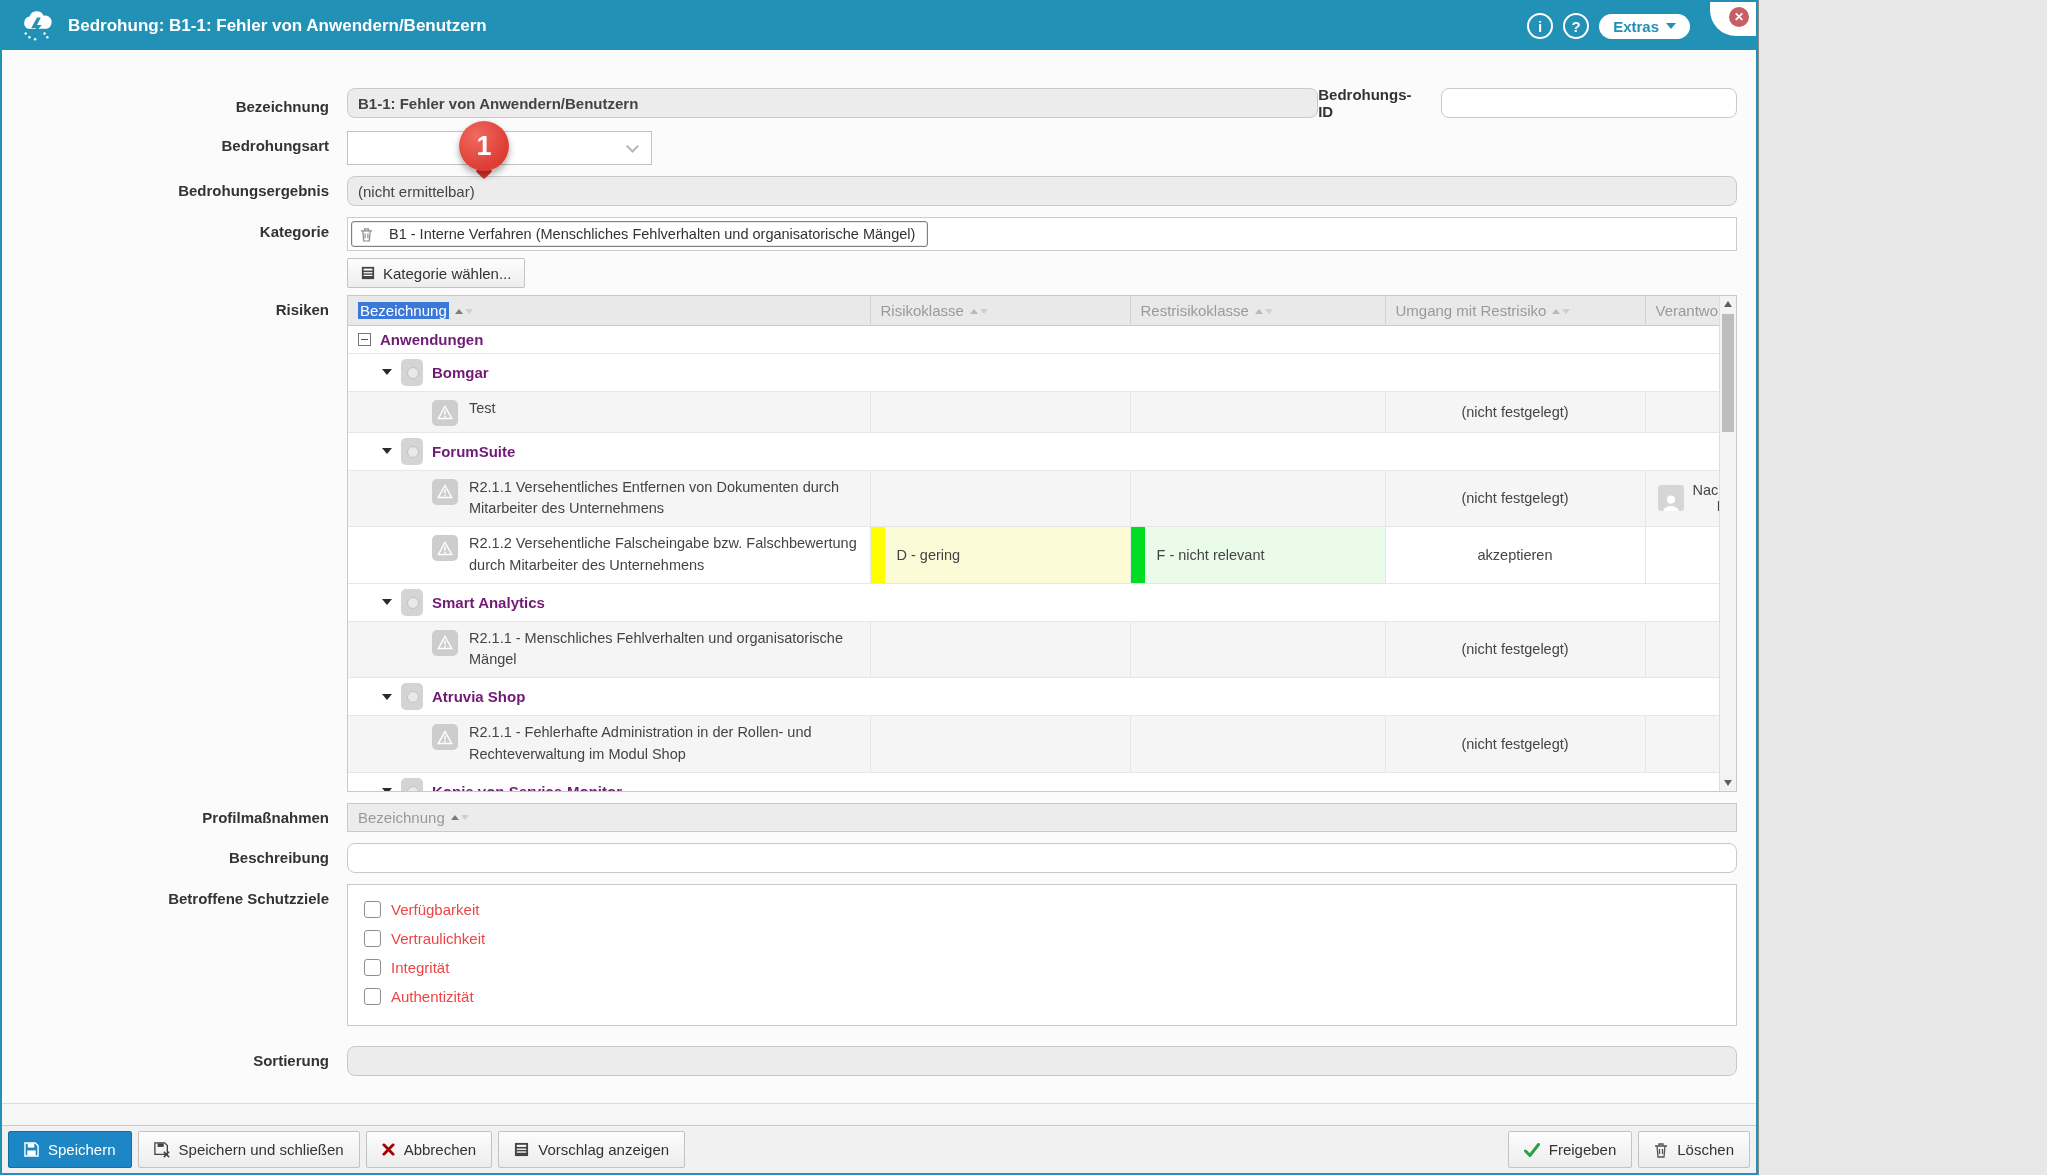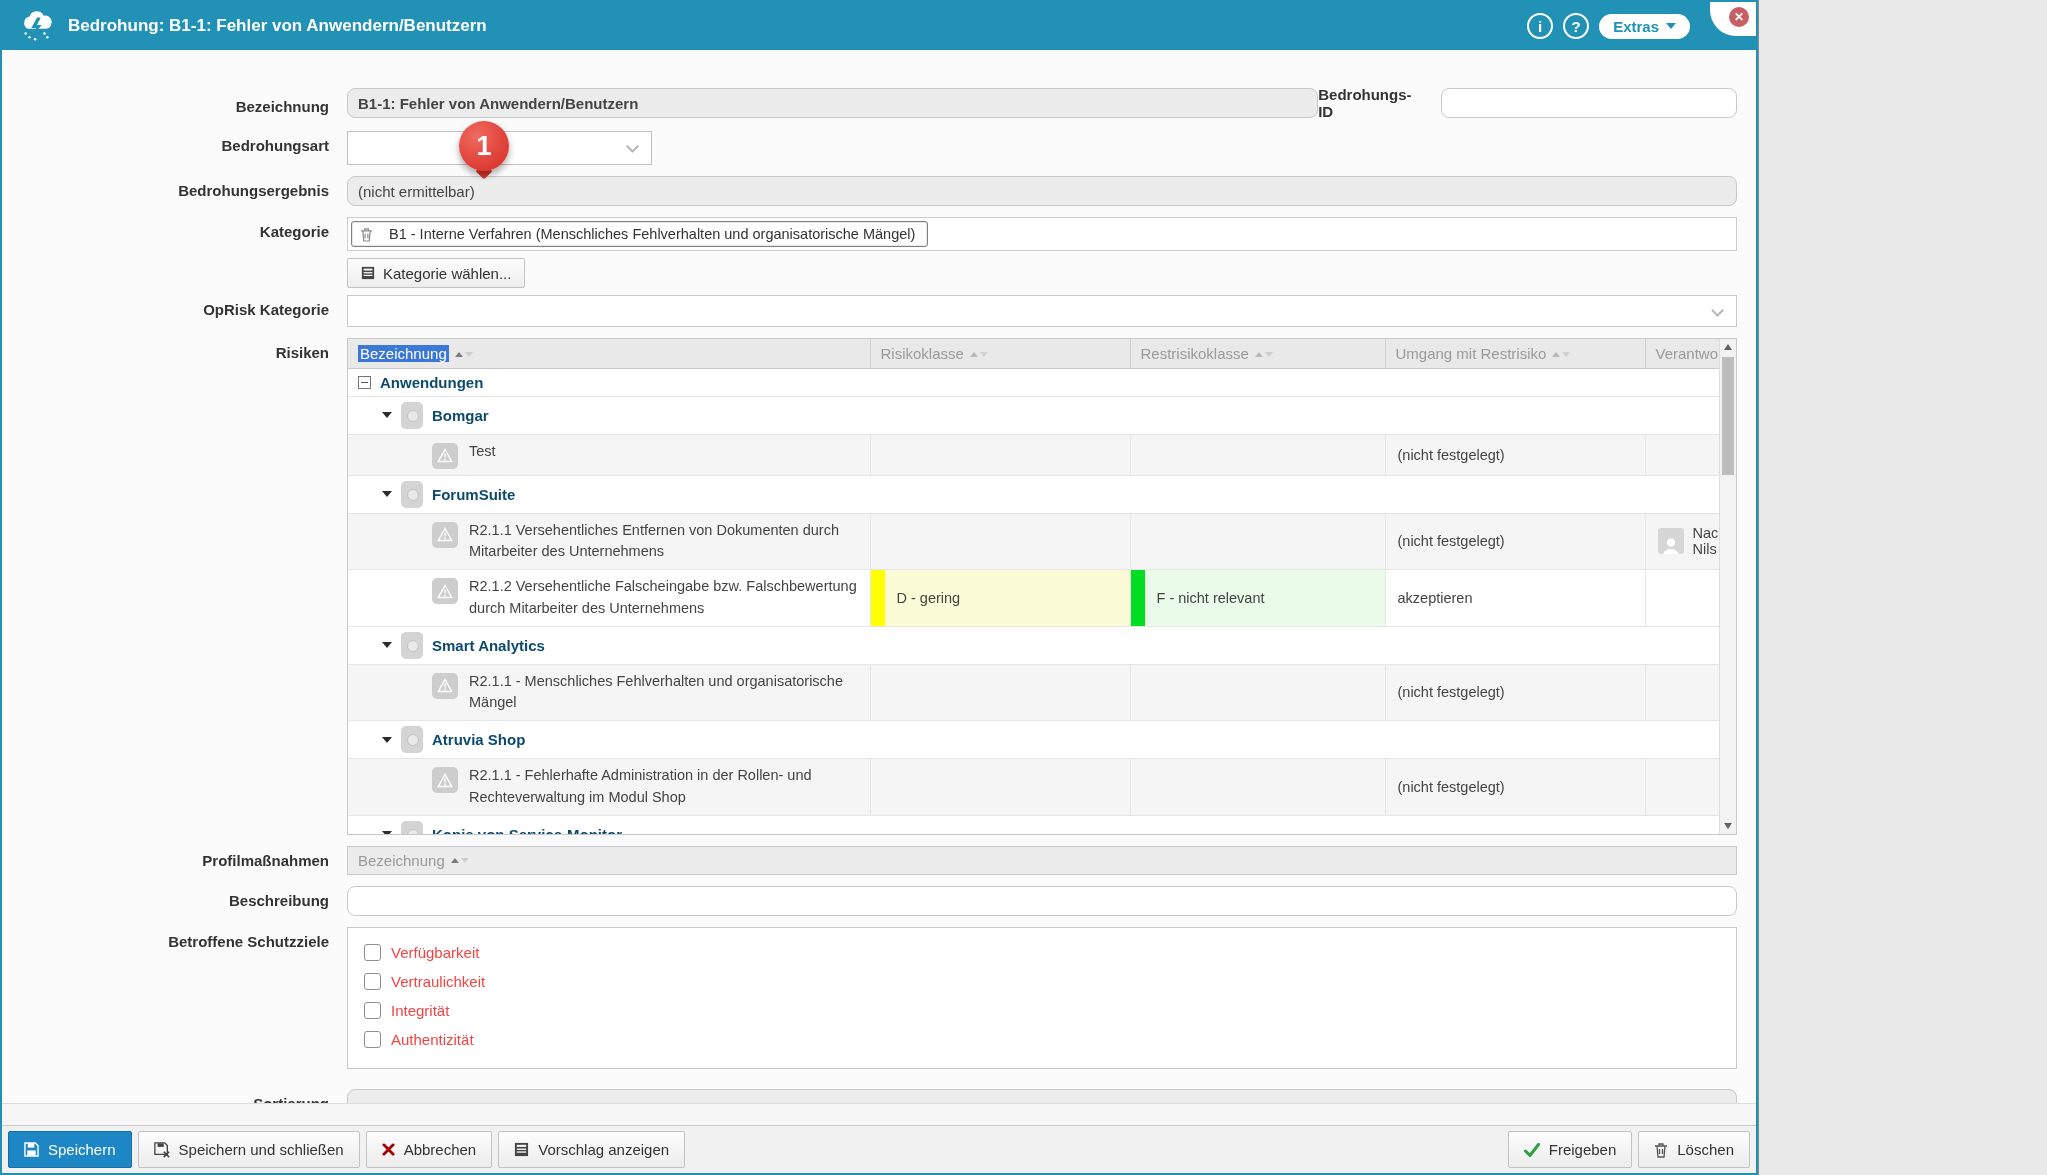--- a/index.html
+++ b/index.html
@@ -64,25 +64,25 @@
   table.risk th:first-child { border-left:none; }
   .hl-hdr { background:#3c78d8; color:#fff; padding:0 2px; }
   .sort-arrows { display:inline-flex; gap:2px; margin-left:6px; vertical-align:middle; }
   .tri-up { width:0; height:0; border-left:4px solid transparent; border-right:4px solid transparent; border-bottom:5px solid #b9b9b9; }
   .tri-dn { width:0; height:0; border-left:4px solid transparent; border-right:4px solid transparent; border-top:5px solid #cfcfcf; }
   .sort-arrows.dark .tri-up { border-bottom-color:#7d7d7d; }
 
   table.risk td { font-size:14.5px; color:#444; border-bottom:1px solid #e6e6e6; vertical-align:middle; }
   tr.shaded td { background:#f5f5f5; }
   td.c-name { padding:6px 10px; line-height:1.5; }
-  td.c-plain { padding:6px 12px; border-left:1px solid #e6e6e6; }
+  td.c-plain { padding:6px 12px; border-left:1px solid #e6e6e6;text-align:center; }
   td.c-klass { border-left:1px solid #e6e6e6; position:relative; padding:6px 12px 6px 26px; }
   .kbar { position:absolute; left:0; top:0; bottom:0; width:14px; }
   td.group-cell { padding:5px 10px; }
-  .gwrap { display:flex; align-items:center; gap:9px; font-weight:bold; color:#0c4a6e; font-size:15px; }
+  .gwrap { display:flex; align-items:center; gap:9px; font-weight:bold; color:#701a75; font-size:15px; }
   .gwrap.lvl1 { padding-left:24px; }
   .namewrap { display:flex; align-items:flex-start; gap:11px; padding-left:74px; }
   .minus-box { width:13px; height:13px; border:1px solid #777; background:#fff; position:relative; flex:0 0 auto; }
   .minus-box::after { content:''; position:absolute; left:2px; right:2px; top:5px; height:1px; background:#555; }
   .tri-exp { width:0; height:0; border-left:5px solid transparent; border-right:5px solid transparent; border-top:6px solid #2b2b2b; flex:0 0 auto; }
   .appicon { width:22px; height:27px; background:#d4d4d4; border-radius:5px; position:relative; flex:0 0 auto; }
   .appicon::after { content:''; position:absolute; left:6px; top:8px; width:10px; height:10px; border-radius:50%;
                     background:#e9e9e9; border:1px solid #c2c2c2; }
   .riskicon { width:26px; height:26px; background:#cdcdcd; border-radius:5px; display:flex; align-items:center;
               justify-content:center; flex:0 0 auto; margin-top:2px; }
@@ -198,28 +198,20 @@
             <rect x="1" y="1" width="14" height="14" fill="#444"></rect>
             <rect x="3" y="3" width="10" height="2.2" fill="#fff"></rect>
             <rect x="3" y="7" width="10" height="1.4" fill="#fff"></rect>
             <rect x="3" y="10" width="10" height="1.4" fill="#fff"></rect>
           </svg>
           <span>Kategorie wählen...</span>
         </button>
       </div>
     </div>
 
-    <div class="form-row">
-      <div class="flabel">OpRisk Kategorie</div>
-      <div class="fbody">
-        <div class="combobox">
-          <span class="chev"></span>
-        </div>
-      </div>
-    </div>
 
     <div class="form-row">
       <div class="flabel">Risiken</div>
       <div class="fbody">
         <div class="risiken-box">
           <div class="table-clip">
             <table class="risk">
               <colgroup>
                   <col style="width:522px">
                   <col style="width:260px">

